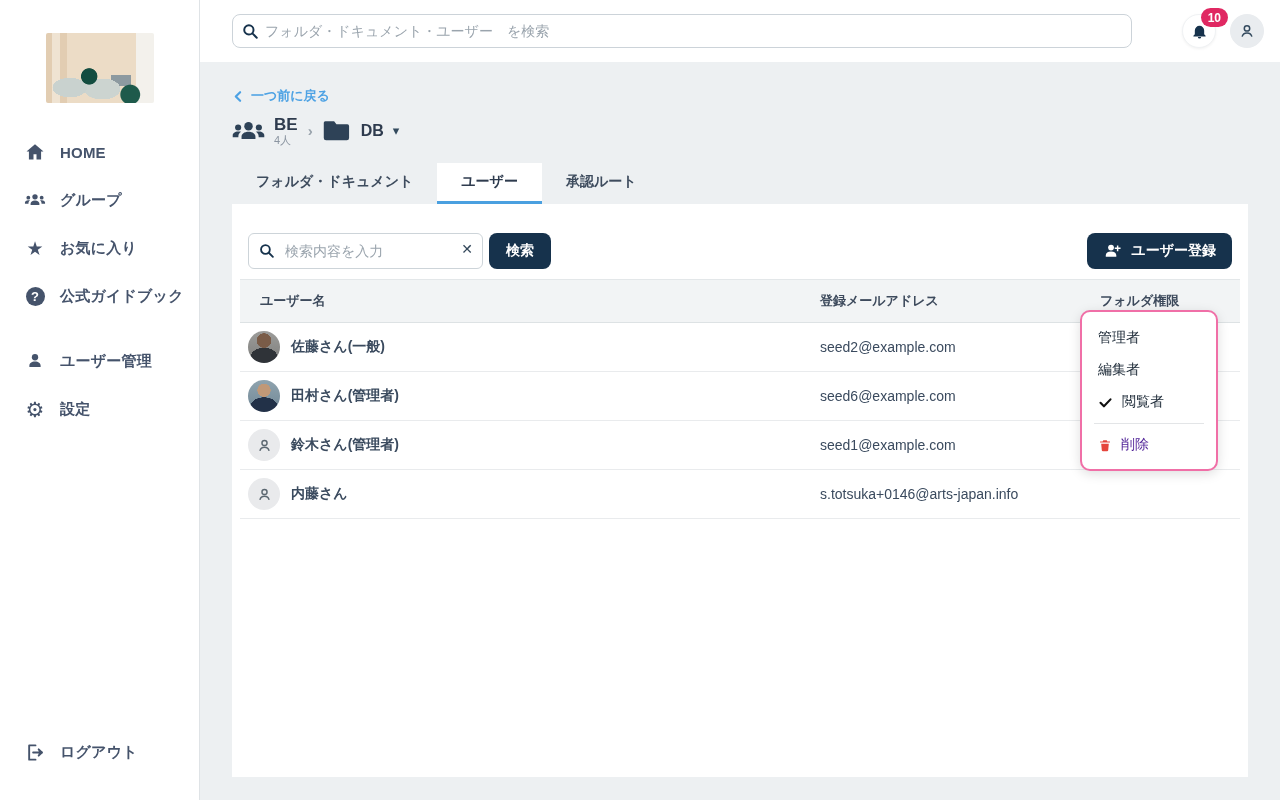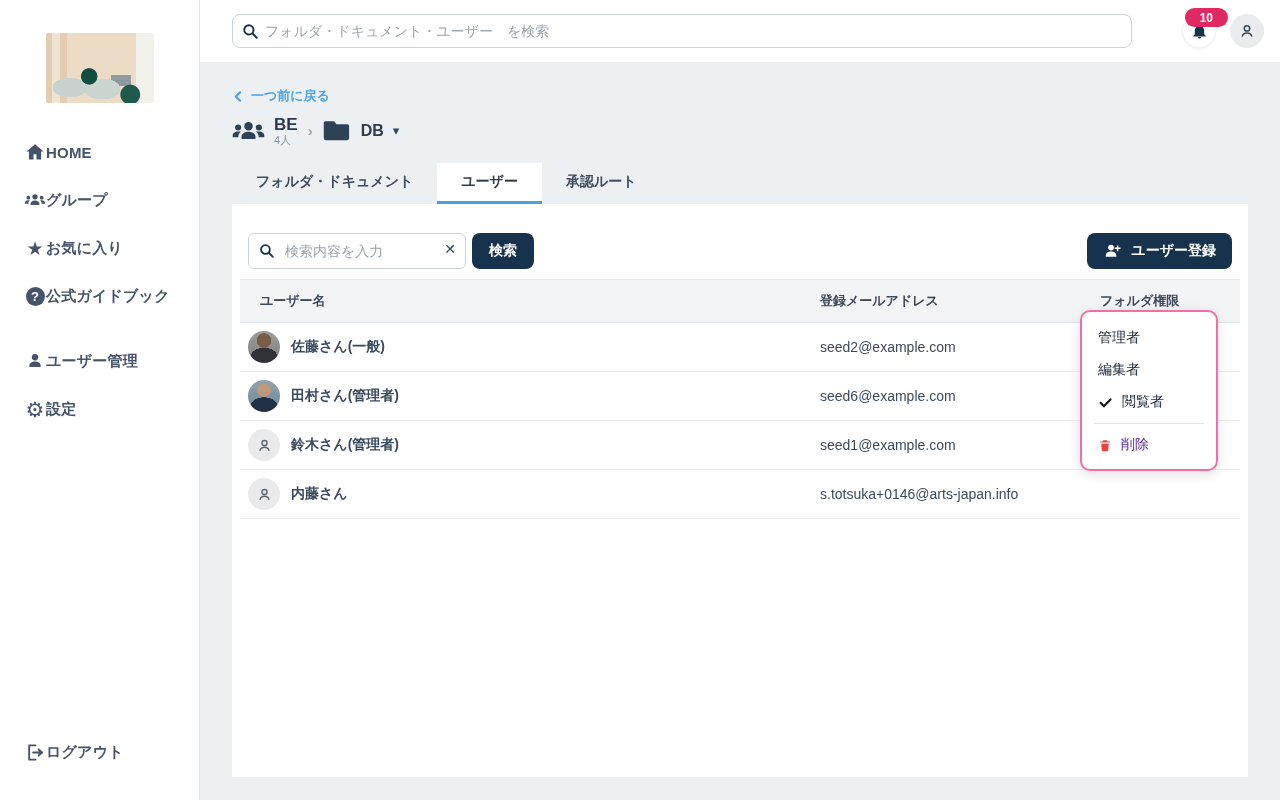--- a/index.html
+++ b/index.html
@@ -22,21 +22,21 @@
       radial-gradient(ellipse 16% 14% at 22% 78%, #c9d2cf 0 99%, transparent 100%),
       radial-gradient(ellipse 17% 15% at 52% 80%, #ccd4d0 0 99%, transparent 100%),
       linear-gradient(180deg, rgba(0,0,0,.85) 0 2%, transparent 2.5%) no-repeat 58% 18%/34% 26%,
       linear-gradient(90deg, transparent 0 83%, #f3f1ec 83% 100%),
       linear-gradient(90deg, transparent 0 60%, #8d9aa0 60% 79%, transparent 79%) no-repeat 0 72%/100% 16%,
       linear-gradient(90deg, #e2cdb2 0 6%, #efe3d2 6% 13%, #e2cdb2 13% 19%, #ecdcc6 19% 100%),
       #e8dac6;
   }
   .nav { margin-top:25px; }
   .nav-item {
-    display:flex; align-items:center; height:48px; padding-left:24px; 
+    display:flex; align-items:center; height:48px; padding-left:24px; gap:14px;
     color:#45536b; font-size:15px; font-weight:600; cursor:pointer; letter-spacing:.2px;
   }
   .nav-item .nicon { width:22px; display:flex; justify-content:center; align-items:center; color:#45536b; }
   .nav-admin { margin-top:17px; }
   .logout-item { position:absolute; left:0; bottom:24px; width:100%; }
   .glyph-icon { font-size:19px; line-height:1; color:#45536b; }
 
   
   .main { flex:1; display:flex; flex-direction:column; position:relative; }
 
@@ -57,21 +57,21 @@
   .bell-wrap { position:relative; }
   .icon-circle-btn {
     width:34px; height:34px; border-radius:50%; display:flex; align-items:center;
     justify-content:center; cursor:pointer; border:1px solid #f0f2f4; background:#fff;
     box-shadow:0 1px 3px rgba(0,0,0,.06);
   }
   .icon-circle-btn.gray { background:#e9ecef; border-color:#e9ecef; box-shadow:none; }
   .notif-badge {
     position:absolute; top:-6px; right:-12px; min-width:27px; height:19px;
     background:#e02862; color:#fff; border-radius:10px; font-size:12px; font-weight:700;
-    display:flex; align-items:center; justify-content:center; padding:0 15px;
+    display:flex; align-items:center; justify-content:center; padding:0 7px;
   }
 
   .content { flex:1; padding:0 32px; }
 
   .back-link {
     margin-top:25px; display:inline-flex; align-items:center; gap:6px;
     color:#4da2e4; font-size:13px; font-weight:600; cursor:pointer;
   }
 
   .breadcrumb { margin-top:9px; display:flex; align-items:center; }
@@ -87,21 +87,21 @@
   .tab {
     padding:0 24px; height:41px; display:flex; align-items:center;
     font-size:14px; font-weight:600; color:#3e4c5e; cursor:pointer;
     border-bottom:3px solid transparent;
   }
   .tab.active { background:#fff; border-bottom-color:#4aa0e0; color:#2e3b4e; }
 
   .card { background:#fff; height:573px; padding:0 8px; }
 
   .card-toolbar { display:flex; align-items:center; padding:18px 8px 0 8px; height:75px; }
-  .inner-search { position:relative; width:218px; }
+  .inner-search { position:relative; width:235px; }
   .inner-search input {
     width:100%; height:36px; border:1px solid #cdd4d9; border-radius:6px;
     padding:0 30px 0 36px; font-size:14px; color:#3a4a5e; outline:none;
     font-family:inherit;
   }
   .inner-search input::placeholder { color:#9aa4ad; }
   .is-icon { position:absolute; left:10px; top:9px; }
   .is-clear { position:absolute; right:10px; top:8px; font-size:14px; color:#33475a; cursor:pointer; font-weight:600; }
   .btn-navy {
     height:36px; background:#16324c; color:#fff; border:none; border-radius:8px;

